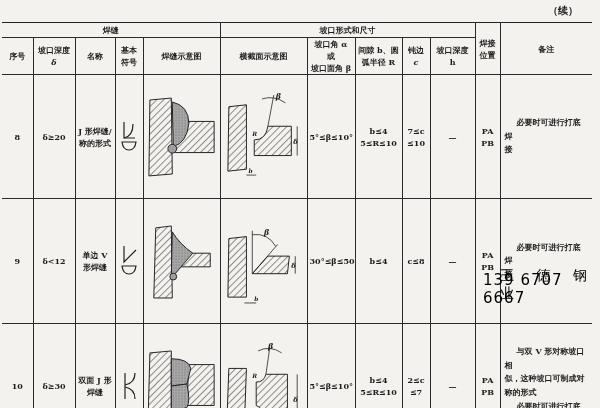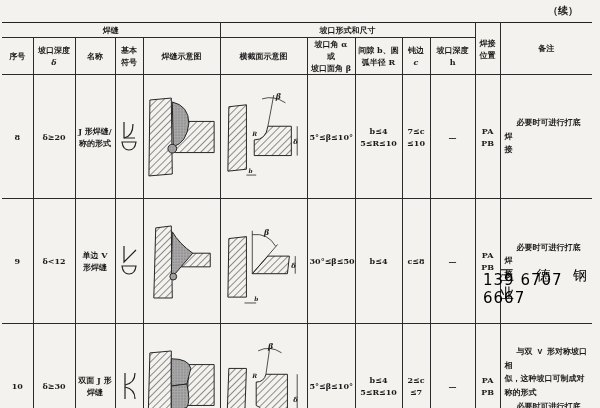--- a/index.html
+++ b/index.html
@@ -25,21 +25,21 @@
     text-align: center; vertical-align: middle;
     padding: 0 2px; line-height: 1.5;
     overflow: hidden;
   }
   tr.h1 td { height: 14px; border-top: 1.5px solid #222; }
   tr.h2 td { height: 34px; }
   tr.d1 td { height: 107px; }
   tr.d2 td { height: 108px; }
   tr.d3 td { height: 108px; border-bottom: 1.5px solid #222; }
   td.first { border-left: none; }
-  td.last { border-right: none; font-family: Liberation Mono, monospace; }
+  td.last { border-right: none; }
   .remark { text-align: left; padding: 8px 4px; line-height: 1.7; }
   .remark .ind { display: block; text-indent: 1.5em; }
   .sym, .diag { display: flex; justify-content: center; align-items: center; }
   .wm {
     position: absolute; color: #000000; font-family: "DejaVu Sans", sans-serif;
     pointer-events: none;
   }
   .wm1 { left: 500px; top: 267px; font-size: 14px; letter-spacing: 9px; }
   .wm2 { left: 483px; top: 271px; font-size: 15px; letter-spacing: 1px; }
 </style>

